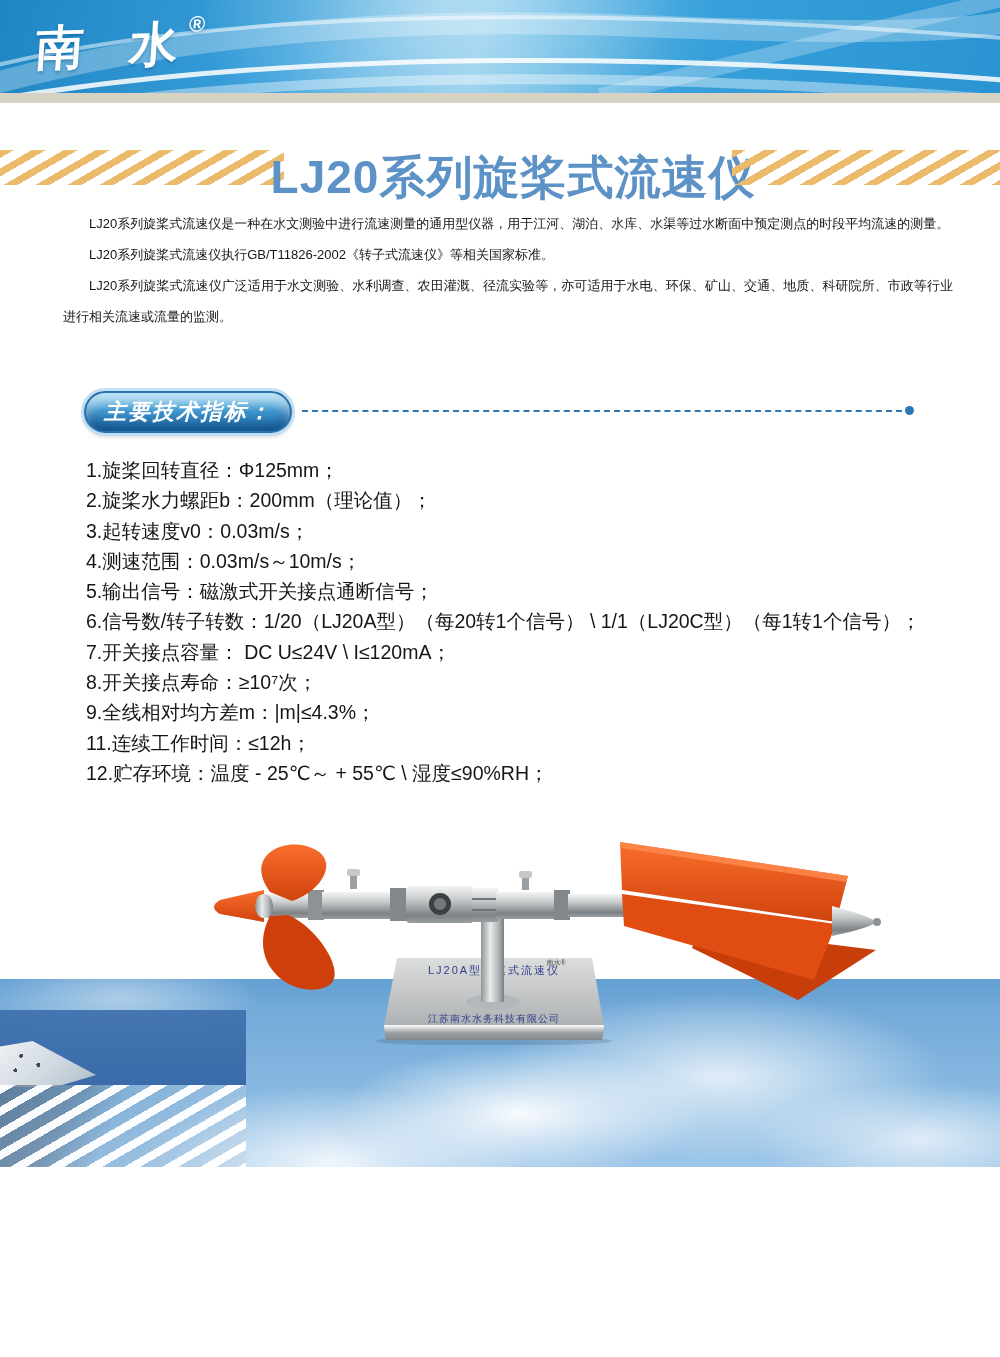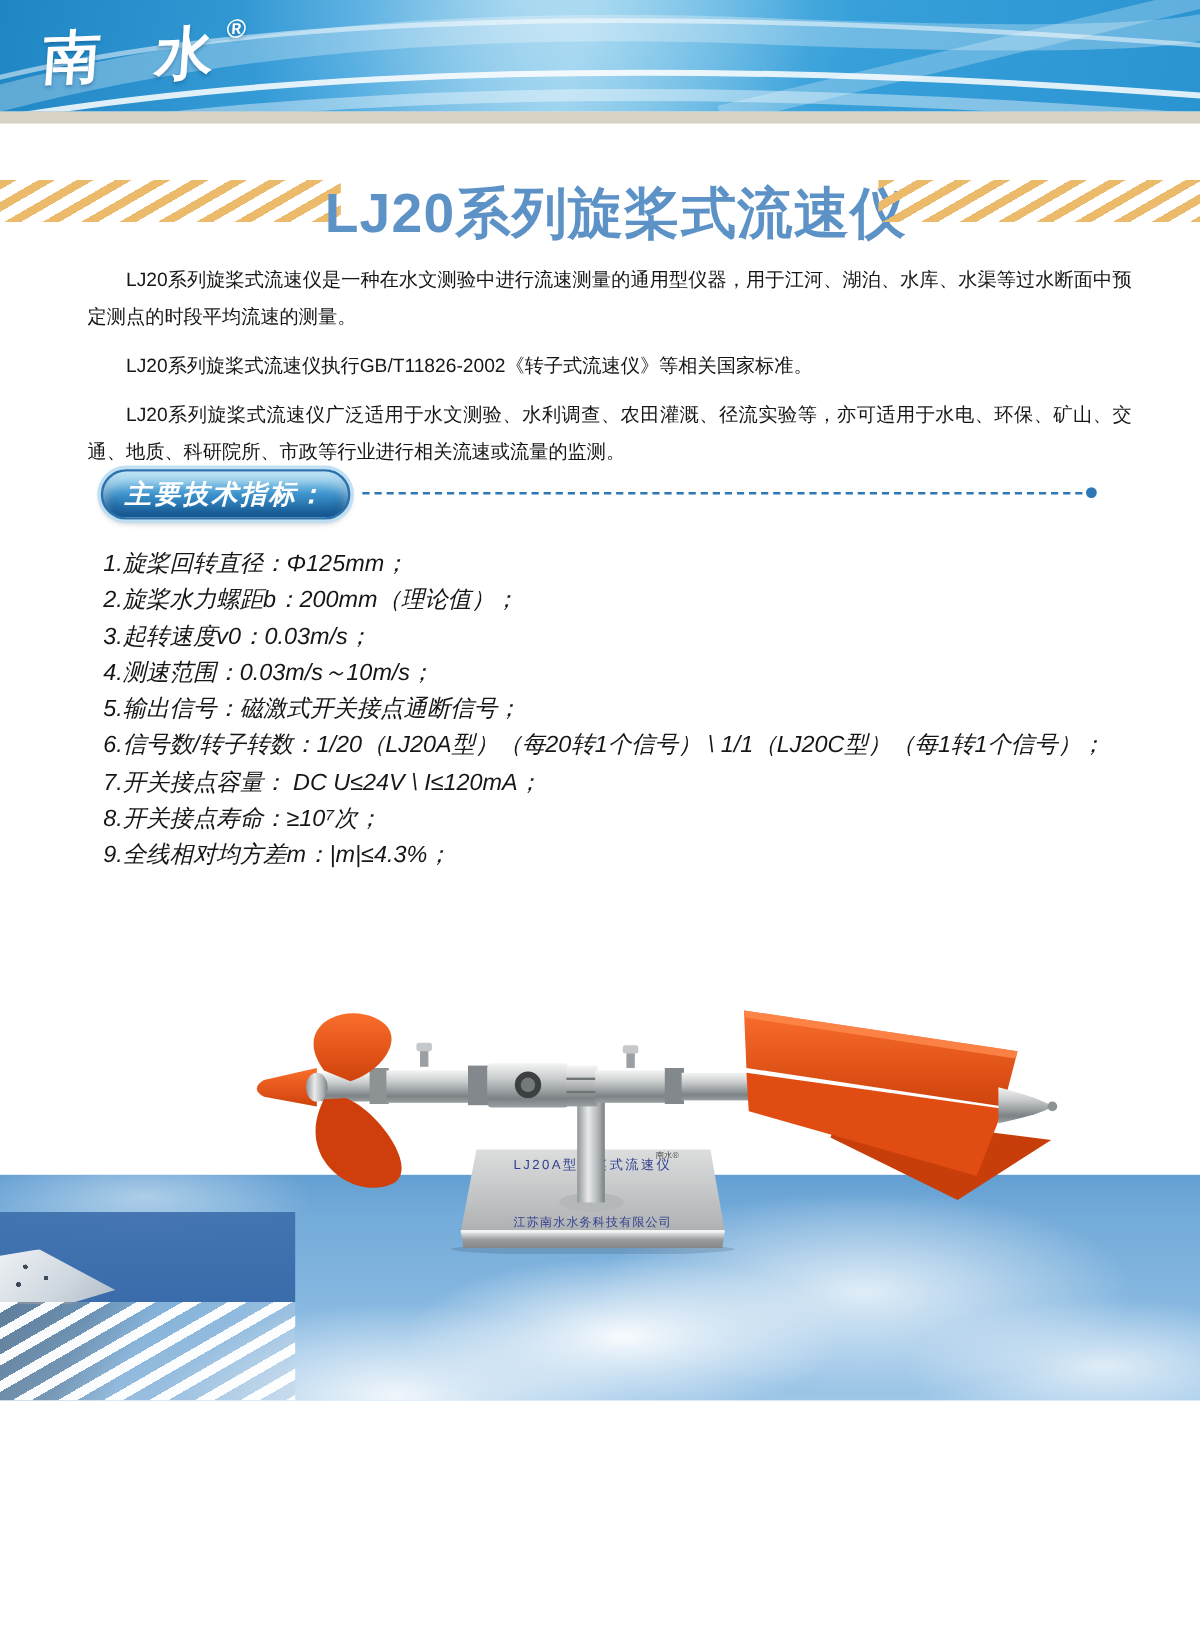--- a/index.html
+++ b/index.html
@@ -28,38 +28,38 @@
     font-size:46px;font-weight:bold;color:#5d92c6;letter-spacing:1px;
   }
   .stripeband{
     position:absolute;top:150px;height:35px;
     background:repeating-linear-gradient(150deg,#ecba6b 0 7px,rgba(0,0,0,0) 7px 16px);
   }
   .stripeband.left{left:0;width:284px;}
   .stripeband.right{left:732px;width:268px;}
   
   .intro{position:absolute;left:63px;top:208px;width:890px;}
-  .intro p{margin:10px;font-size:16px;line-height:31px;text-align:justify;text-indent:2em;color:#161616;}
+  .intro p{margin:0;font-size:13px;line-height:31px;text-align:justify;text-indent:2em;color:#161616;}
   
   .badge{
     position:absolute;left:84px;top:391px;width:208px;height:42px;border-radius:22px;
     background:linear-gradient(180deg,#8ed0ef 0%,#3f96cf 48%,#1d6aa8 100%);
     border:2px solid #2a72ad;box-sizing:border-box;
     box-shadow:0 0 0 3px rgba(190,222,242,.95), 0 3px 5px rgba(0,0,0,.22),
                inset 0 10px 10px rgba(255,255,255,.45), inset 0 -8px 12px rgba(0,40,90,.35);
     color:#fff;font-size:22px;font-weight:bold;letter-spacing:2px;
     text-align:center;line-height:37px;font-style:italic;
   }
   .dash-rule{position:absolute;left:302px;top:410px;width:600px;border-top:2px dashed #2d77b5;}
   .dash-rule .dot{
     position:absolute;right:-12px;top:-6px;width:9px;height:9px;border-radius:50%;background:#2d77b5;
   }
   
   .specs{position:absolute;left:86px;top:455px;margin:0;padding:0;list-style:none;}
-  .specs li{font-size:19.5px;line-height:30.3px;white-space:nowrap;color:#161616;font-style:italic;}
+  .specs li{font-size:19.5px;line-height:30.3px;white-space:nowrap;color:#161616;}
   
   .sky-band{
     position:absolute;left:0;top:979px;width:1000px;height:188px;overflow:hidden;
     background:
       radial-gradient(ellipse 260px 95px at 52% 72%, rgba(255,255,255,.95), rgba(255,255,255,0) 70%),
       radial-gradient(ellipse 320px 120px at 72% 52%, rgba(255,255,255,.75), rgba(255,255,255,0) 70%),
       radial-gradient(ellipse 280px 110px at 33% 98%, rgba(255,255,255,.85), rgba(255,255,255,0) 70%),
       radial-gradient(ellipse 240px 80px at 92% 85%, rgba(255,255,255,.7), rgba(255,255,255,0) 70%),
       radial-gradient(ellipse 200px 60px at 12% 10%, rgba(255,255,255,.45), rgba(255,255,255,0) 70%),
       linear-gradient(180deg,#639fd3 0%,#74abd9 18%,#85b7e0 55%,#9dc6e8 100%);
@@ -122,20 +122,22 @@
   <ul class="specs">
     <li>1.旋桨回转直径：Φ125mm；</li>
     <li>2.旋桨水力螺距b：200mm（理论值）；</li>
     <li>3.起转速度v0：0.03m/s；</li>
     <li>4.测速范围：0.03m/s～10m/s；</li>
     <li>5.输出信号：磁激式开关接点通断信号；</li>
     <li>6.信号数/转子转数：1/20（LJ20A型）（每20转1个信号） \ 1/1（LJ20C型）（每1转1个信号）；</li>
     <li>7.开关接点容量：  DC U≤24V \ I≤120mA；</li>
     <li>8.开关接点寿命：≥10⁷次；</li>
     <li>9.全线相对均方差m：|m|≤4.3%；</li>
+    <li>11.连续工作时间：≤12h；</li>
+    <li>12.贮存环境：温度 - 25℃～ + 55℃ \ 湿度≤90%RH；</li>
   </ul>
 
   <div class="sky-band">
     <div class="sky-left-dark"></div>
     <div class="building-frag"></div>
     <div class="sky-stripes"></div>
   </div>
 
   <svg class="device" viewBox="0 0 700 215">
     <defs>

